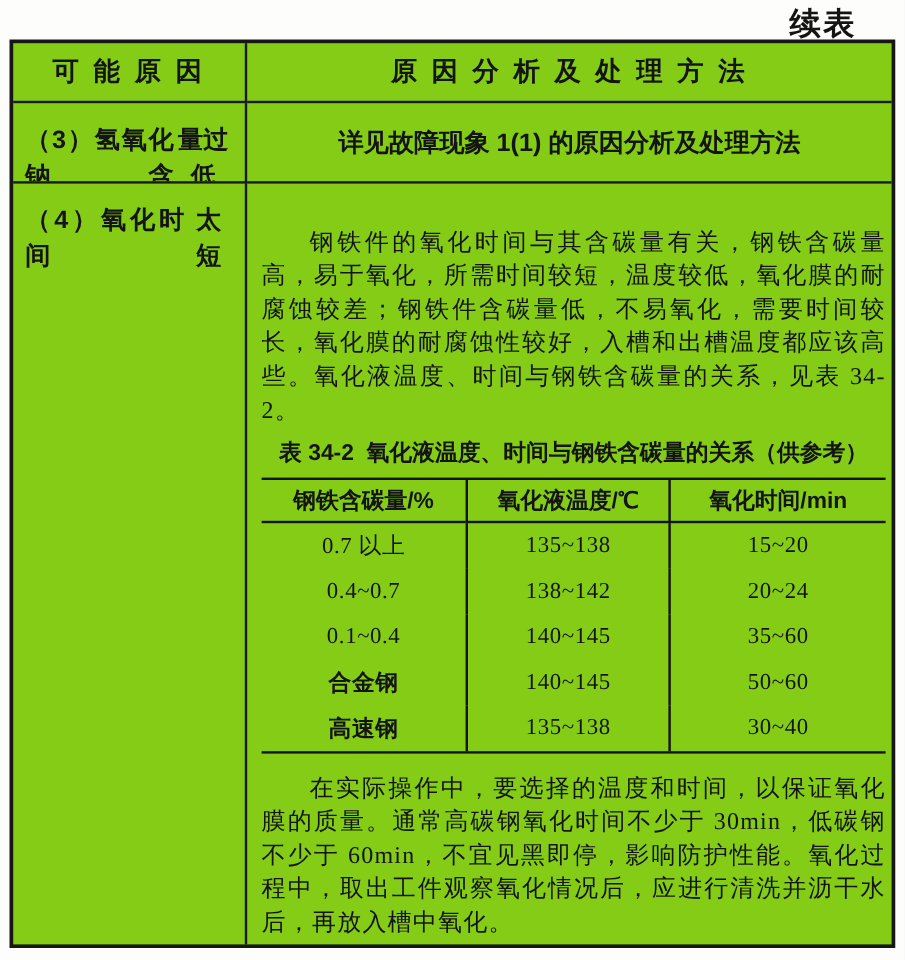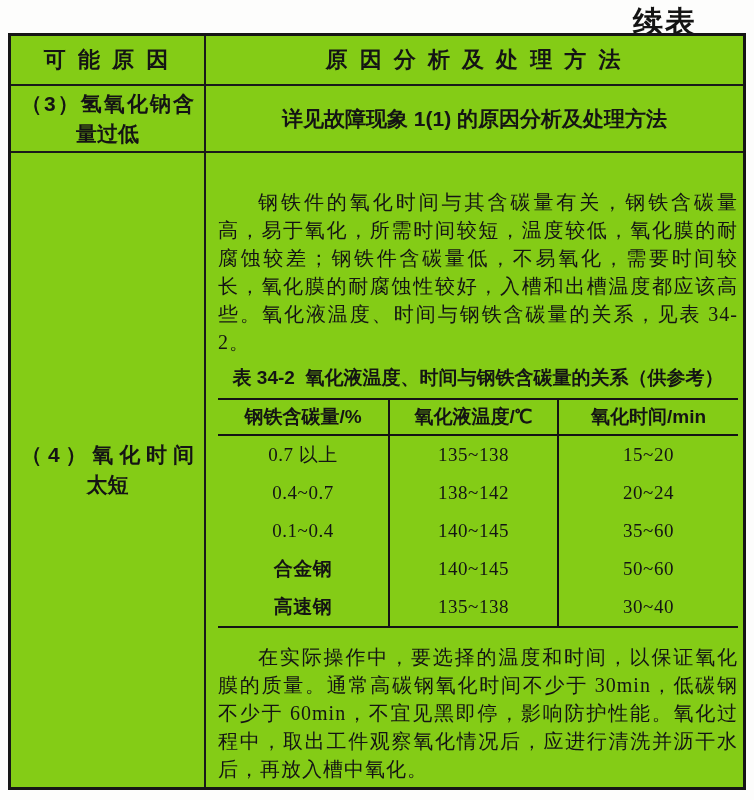--- a/index.html
+++ b/index.html
@@ -6,22 +6,22 @@
   html, body { background: #f6f6f4; }
   .page {
     position: relative;
     width: 754px; height: 800px;
     background: #fdfdfc;
     color: #141414;
     font-family: "Liberation Serif", "DejaVu Serif", serif;
     overflow: hidden;
   }
   .continued {
-    position: absolute; top: 2px; right: 57px;
-    font-size: 30px; font-weight: bold;
+    position: absolute; top: 2px; right: 40px;
+    font-size: 26px; font-weight: bold;
     letter-spacing: 2px;
     font-family: "Liberation Sans", sans-serif;
   }
   .ot {
     position: absolute; left: 8px; top: 33px;
     width: 738px; height: 757px;
     border: 3px solid #161616;
     display: grid;
     grid-template-columns: 195px 1fr;
     grid-template-rows: 50px 67px 1fr;
@@ -30,22 +30,22 @@
   .cell { overflow: hidden; }
   .col-divider { border-right: 2px solid #1a1a1a; }
   .hcell {
     border-bottom: 2px solid #1a1a1a;
     display: flex; align-items: center; justify-content: center;
     font-weight: bold; font-size: 22px; letter-spacing: 3px;
     font-family: "Liberation Sans", sans-serif;
   }
   .r3 { border-bottom: 2px solid #1a1a1a; }
   .cause-cell {
-    display: flex; flex-direction: column; justify-content: center;
-    padding: 4px 10px;
+    display: flex; flex-direction: row; justify-content: center;
+    padding: 16px 10px;
     font-weight: bold; font-size: 21px; line-height: 30px;
     font-family: "Liberation Sans", sans-serif;
   }
   .jline { text-align: justify; text-align-last: justify; }
   .nline { text-align: center; }
   .see-cell {
     display: flex; align-items: center; justify-content: center;
     font-weight: bold; font-size: 21px;
     font-family: "Liberation Sans", sans-serif;
   }

